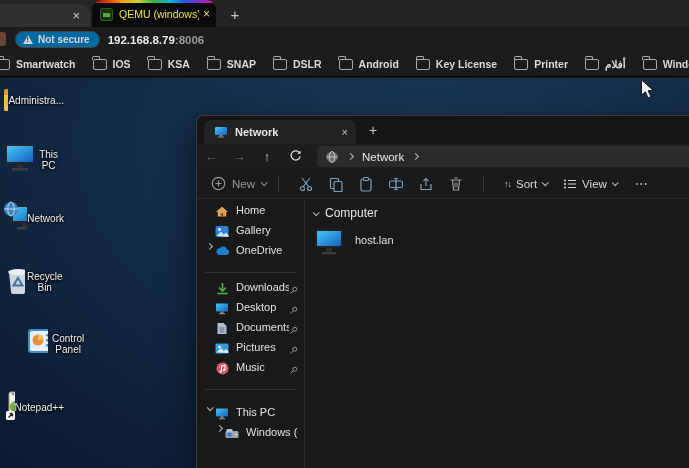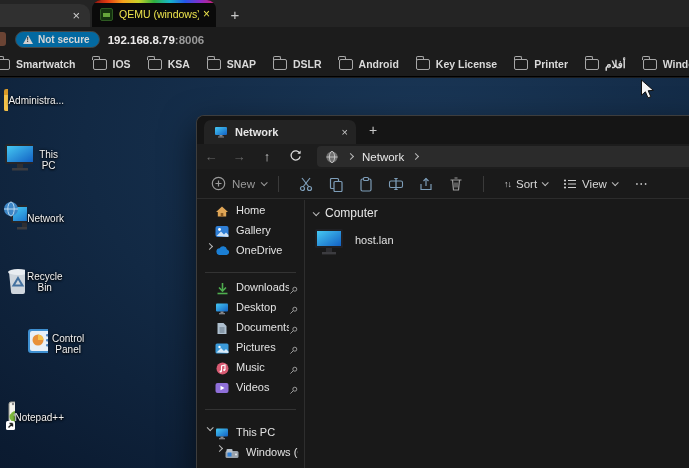--- a/index.html
+++ b/index.html
@@ -235,21 +235,21 @@
         <rect x="4" y="4" width="26" height="20" rx="2" fill="#e8f0f8"></rect>
         <circle cx="12" cy="13" r="5.5" fill="#e8913a"></circle>
         <path d="M12 13 L12 7.5 A5.5 5.5 0 0 1 17.5 13 Z" fill="#f6c14a"></path>
         <rect x="20" y="7" width="8" height="2.6" rx="1" fill="#4f86c2"></rect>
         <rect x="20" y="12" width="8" height="2.6" rx="1" fill="#4f86c2"></rect>
         <rect x="20" y="17" width="8" height="2.6" rx="1" fill="#4f86c2"></rect>
       </svg>
       <div class="dlabel">Control Panel</div>
     </div>
 
-    <div class="dicon" style="left:2px; top:321px;">
+    <div class="dicon" style="left:2px; top:311px;">
       <svg width="34" height="32">
         <rect x="7" y="3" width="21" height="26" rx="2" fill="#f3f3ec" stroke="#9a9a92"></rect>
         <circle cx="11" cy="5" r="1.2" fill="#8a8a8a"></circle>
           <circle cx="16" cy="5" r="1.2" fill="#8a8a8a"></circle>
         <circle cx="21" cy="5" r="1.2" fill="#8a8a8a"></circle>
           <circle cx="26" cy="5" r="1.2" fill="#8a8a8a"></circle>
         <ellipse cx="16" cy="18" rx="8.5" ry="6.5" fill="#7db83c"></ellipse>
         <circle cx="13" cy="16" r="1.4" fill="#e8f4d8"></circle>
         <path d="M24 7 l4 4 -9 11 -5 1.2 1.2-5 z" fill="#eac63f" stroke="#a8832a" stroke-width="0.8"></path>
         <rect x="4" y="22" width="9" height="9" rx="1.5" fill="#ffffff"></rect>
@@ -489,36 +489,20 @@
                 </svg>
             </span>
             <span class="slabel">Music</span>
             <span class="pin">
               <svg width="9" height="9">
                   <circle cx="5.8" cy="3.2" r="2" fill="none" stroke="#9a9a9a" stroke-width="1"></circle>
                   <line x1="4.4" y1="4.6" x2="1.4" y2="7.6" stroke="#9a9a9a" stroke-width="1"></line>
                 </svg>
             </span>
           </div>
-          <div class="srow">
-            <span class="chevslot"></span>
-            <span class="sicon">
-              <svg width="14" height="12">
-                  <rect x="0.5" y="1" width="13" height="10" rx="2" fill="#8f6fd9"></rect>
-                  <path d="M5.5 3.8 L9.5 6 L5.5 8.2 z" fill="#fff"></path>
-                </svg>
-            </span>
-            <span class="slabel">Videos</span>
-            <span class="pin">
-              <svg width="9" height="9">
-                  <circle cx="5.8" cy="3.2" r="2" fill="none" stroke="#9a9a9a" stroke-width="1"></circle>
-                  <line x1="4.4" y1="4.6" x2="1.4" y2="7.6" stroke="#9a9a9a" stroke-width="1"></line>
-                </svg>
-            </span>
-          </div>
 
           <div class="sdivider"></div>
           <div class="gap8"></div>
 
           <div class="srow">
             <span class="chevslot">
                 <span class="caret caret-down"></span>
               </span>
             <span class="sicon">
               <svg width="14" height="13">

